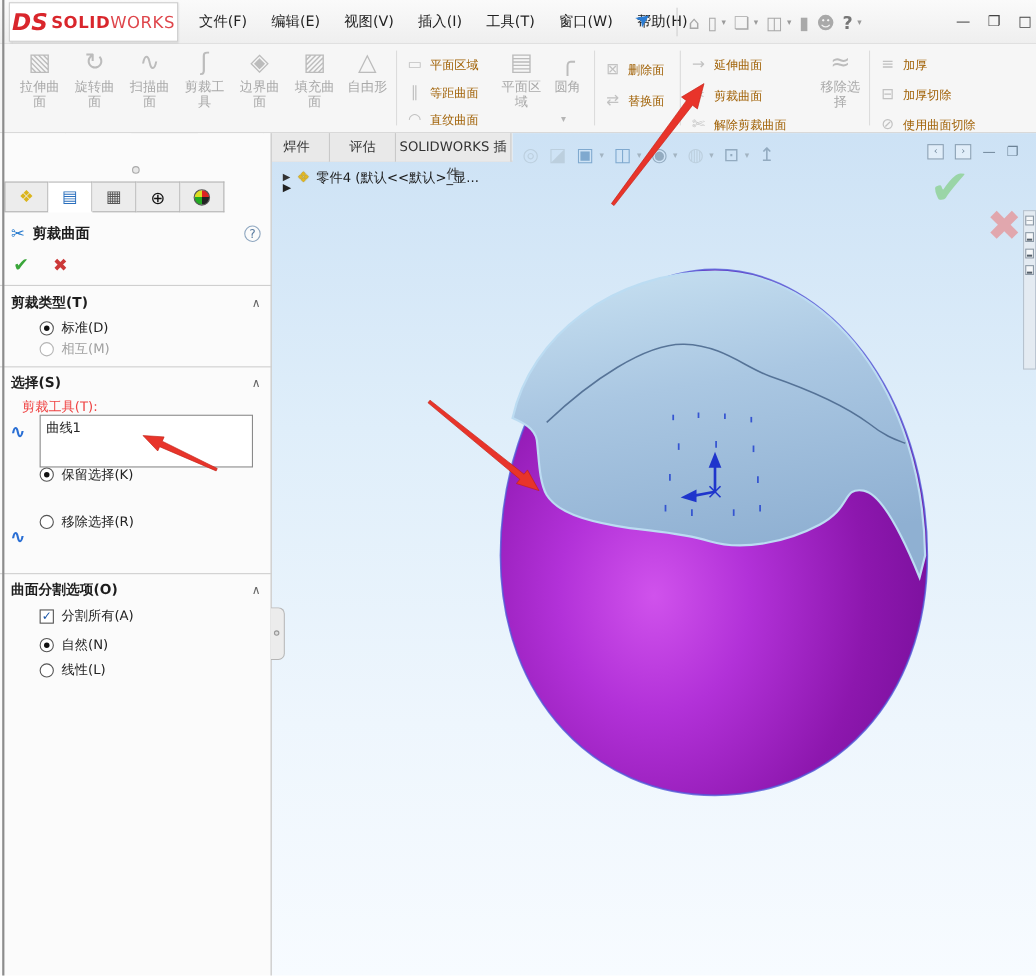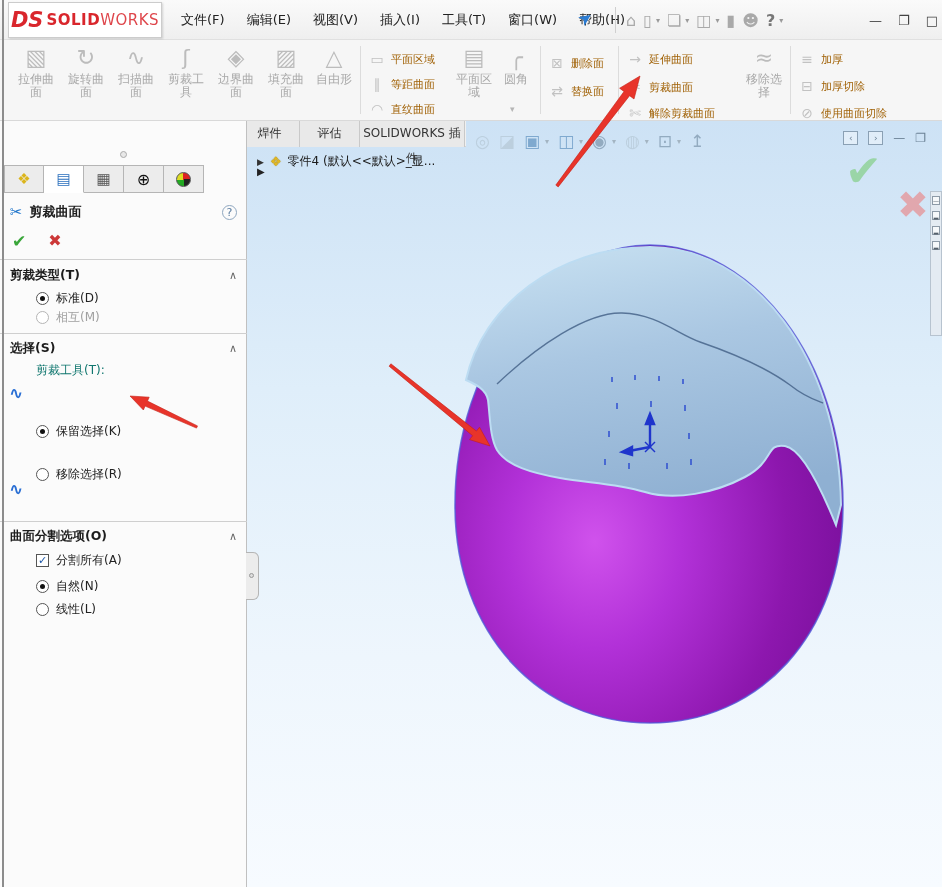--- a/index.html
+++ b/index.html
@@ -79,21 +79,21 @@
   .pdiv { position:absolute; left:0; width:247px; height:1px; background:#cfcfcf; }
   .sec-hdr { position:absolute; left:10px; width:227px; display:flex; align-items:center; }
   .sec-title { font-size:12.5px; font-weight:bold; color:#1d1d1d; }
   .sec-chevron { margin-left:auto; font-size:11px; color:#666; }
   .opt-row { position:absolute; left:36px; display:flex; align-items:center; gap:7px; }
   .radio { width:13px; height:13px; border:1px solid #555; border-radius:50%; background:#fff; position:relative; flex:0 0 auto;}
   .radio.sel::after { content:""; position:absolute; left:3px; top:3px; width:5px; height:5px; border-radius:50%; background:#111; }
   .radio.dis { border-color:#b5b5b5; }
   .cbox { width:13px; height:13px; border:1px solid #555; background:#fff; font-size:11px; line-height:11px; color:#1b56a8; text-align:center; font-weight:bold; flex:0 0 auto;}
   .opt-label { font-size:12px; color:#222; } .opt-label.dis { color:#a0a0a0; }
-  .field-label { position:absolute; left:36px; font-size:12px; color:#0f766e; }
+  .field-label { position:absolute; left:20px; font-size:12px; color:#ef4444; }
   .sel-icon { position:absolute; left:9px; font-size:17px; color:#2a6fd4; font-weight:bold; }
   .tool-box { position:absolute; left:36px; width:194px; height:48px; background:#fff; border:1px solid #8a8a8a; padding:3px 5px; font-size:12px; color:#222; }
   .list-box { position:absolute; left:36px; width:196px; height:40px; background:#cfe3f8; border:2px solid #3b7fd0; }
   .list-row-sel { height:18px; background:#3584e4; color:#06275e; font-size:12px; line-height:17px; padding:0 4px; border-bottom:1px solid #2a6ec4; }
   .splitter-tab { position:absolute; left:246px; top:552px; width:13px; height:48px; background:#ececec; border:1px solid #b5b5b5; border-left:none; border-radius:0 6px 6px 0; z-index:7; }
   .splitter-dot { position:absolute; left:3px; top:20px; width:5px; height:5px; border-radius:50%; border:1px solid #999; background:#ddd; }
   .flyout-arrow { position:absolute; left:257px; top:166px; font-size:10px; color:#222; z-index:7; }
   .left-border { position:absolute; left:2px; top:0; width:2px; height:887px; background:#8c8c8c; z-index:20; }
 
   .arrows-overlay { position:absolute; left:0; top:0; width:942px; height:887px; z-index:50; pointer-events:none; }
@@ -385,20 +385,21 @@
   </div>
 
   <div class="pdiv" style="top:212px"></div>
 
   <div class="sec-hdr" style="top:219px">
     <span class="sec-title">选择(S)</span>
     <span class="sec-chevron">∧</span>
   </div>
   <span class="field-label" style="top:241px">剪裁工具(T):</span>
   <span class="sel-icon" style="top:262px">∿</span>
+  <div class="tool-box" style="top:256px"><span>曲线1</span></div>
   <div class="opt-row" style="top:302px">
     <span class="radio sel"></span>
     <span class="opt-label">保留选择(K)</span>
   </div>
   <div class="opt-row" style="top:345px">
     <span class="radio"></span>
     <span class="opt-label">移除选择(R)</span>
   </div>
   <span class="sel-icon" style="top:358px">∿</span>
 

